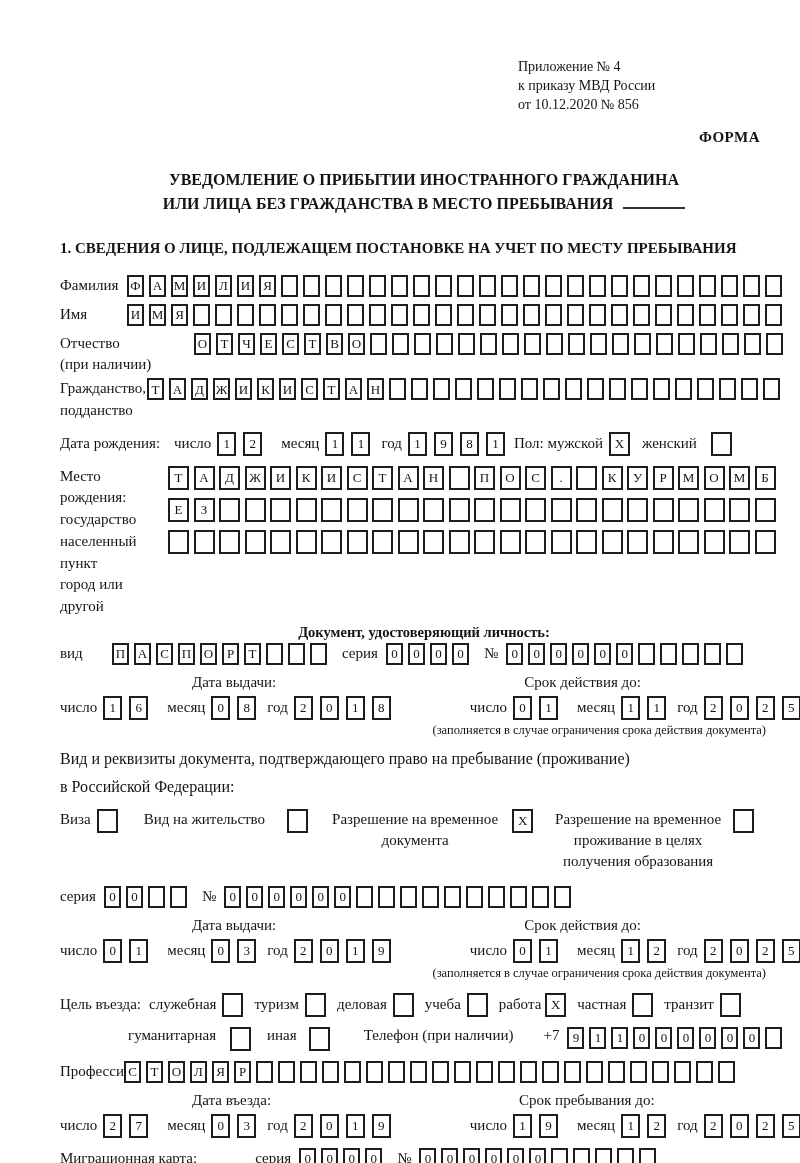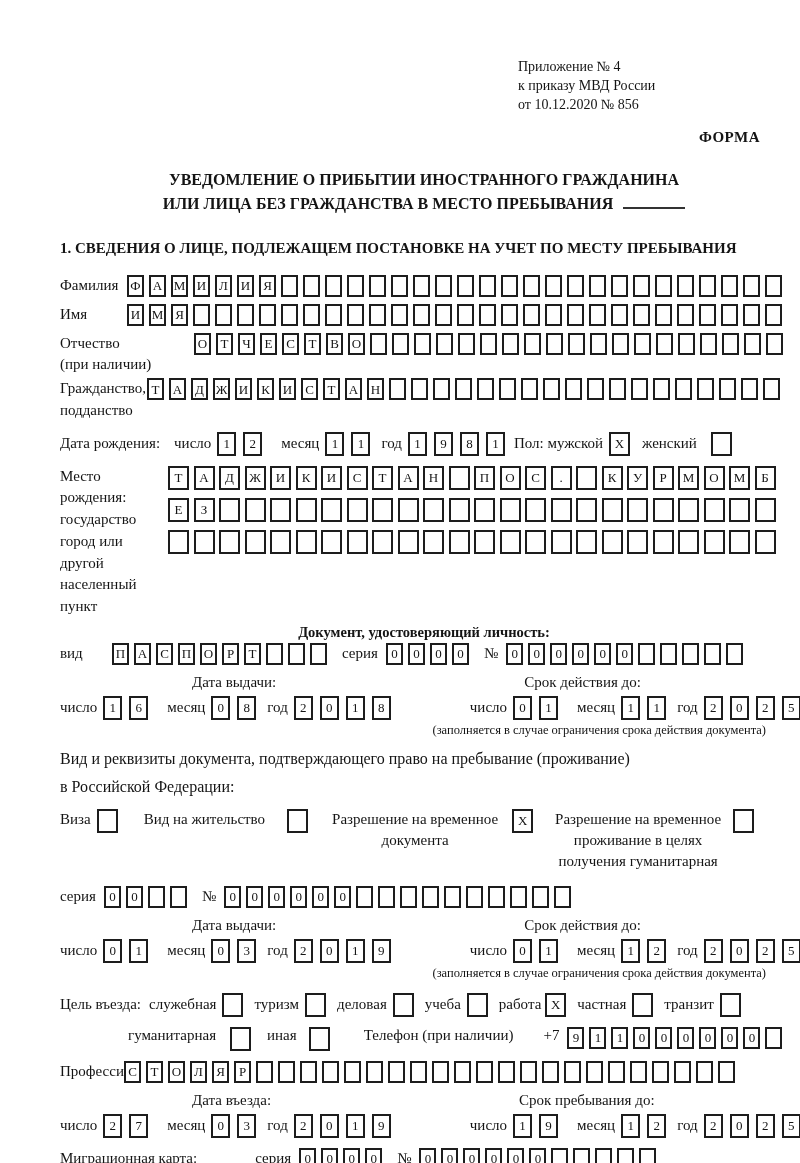--- a/index.html
+++ b/index.html
@@ -261,22 +261,22 @@
     <span class="inline-label" style="margin-left:2px;">Пол: мужской</span>
     <span class="cell chk">X</span>
     <span class="inline-label" style="margin-left:12px;">женский</span>
     <span class="cell chk" style="margin-left:14px;"></span>
   </div>
 
   <div class="row mt10">
     <span class="lbl w-birthplace multi">
       <span class="line">Место рождения:</span>
       <span class="line">государство</span>
+      <span class="line">населенный пункт</span>
       <span class="line">город или другой</span>
-      <span class="line">населенный пункт</span>
     </span>
     <span class="multi">
       <span class="boxes wide" style="margin-bottom:8px;">
           <span class="cell">Т</span>
           <span class="cell">А</span>
           <span class="cell">Д</span>
           <span class="cell">Ж</span>
           <span class="cell">И</span>
           <span class="cell">К</span>
           <span class="cell">И</span>
@@ -454,21 +454,21 @@
       <span class="txt multi">
         <span class="line">Разрешение на временное</span>
         <span class="line">документа</span>
       </span>
       <span class="cell chk" style="margin-left:14px;">X</span>
     </span>
     <span class="opt" style="margin-left:22px;">
       <span class="txt multi">
         <span class="line">Разрешение на временное</span>
         <span class="line">проживание в целях</span>
-        <span class="line">получения гуманитарная</span>
+        <span class="line">получения образования</span>
       </span>
       <span class="cell chk" style="margin-left:12px;"></span>
     </span>
   </div>
 
   <div class="row mt14" style="align-items:center;">
     <span class="inline-label seria-label">серия</span>
     <span class="boxes">
         <span class="cell">0</span>
         <span class="cell">0</span>

